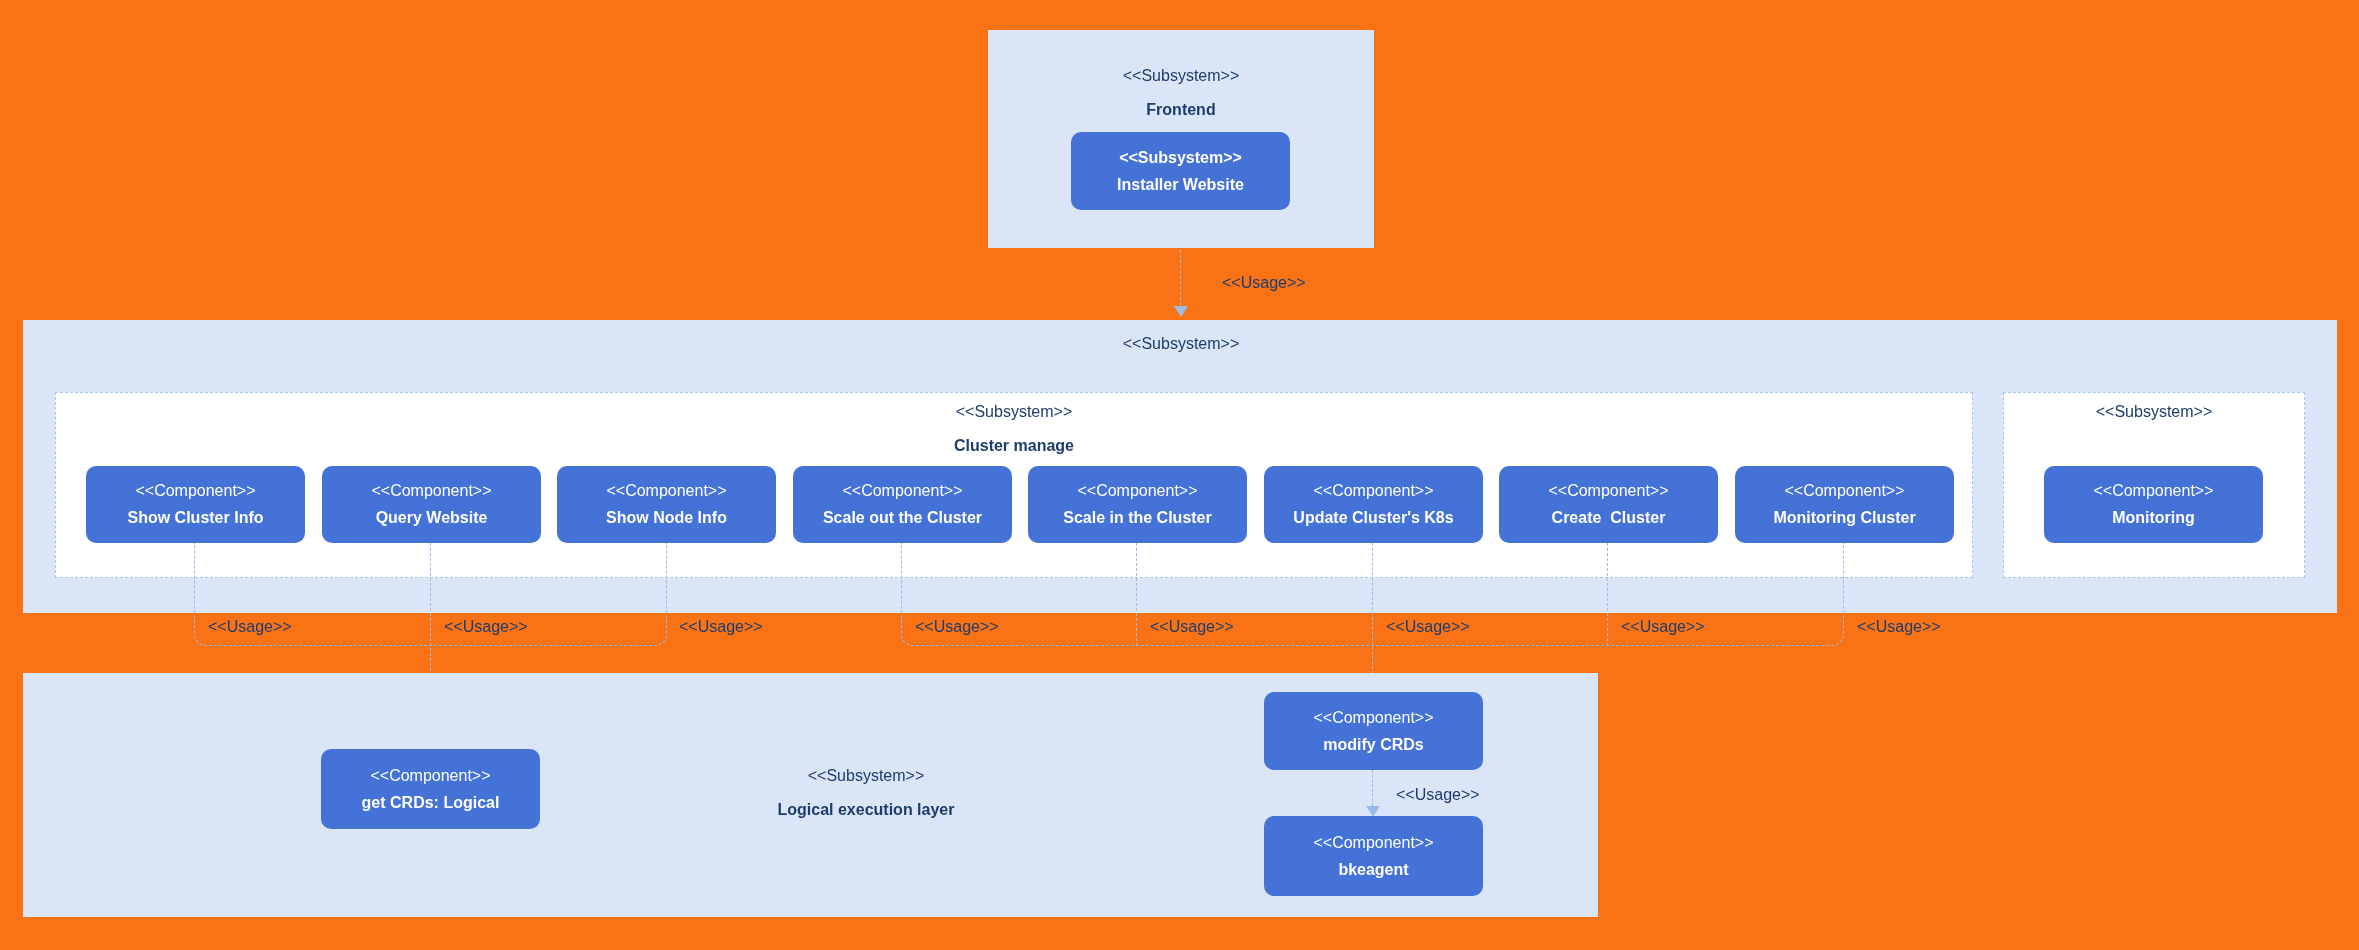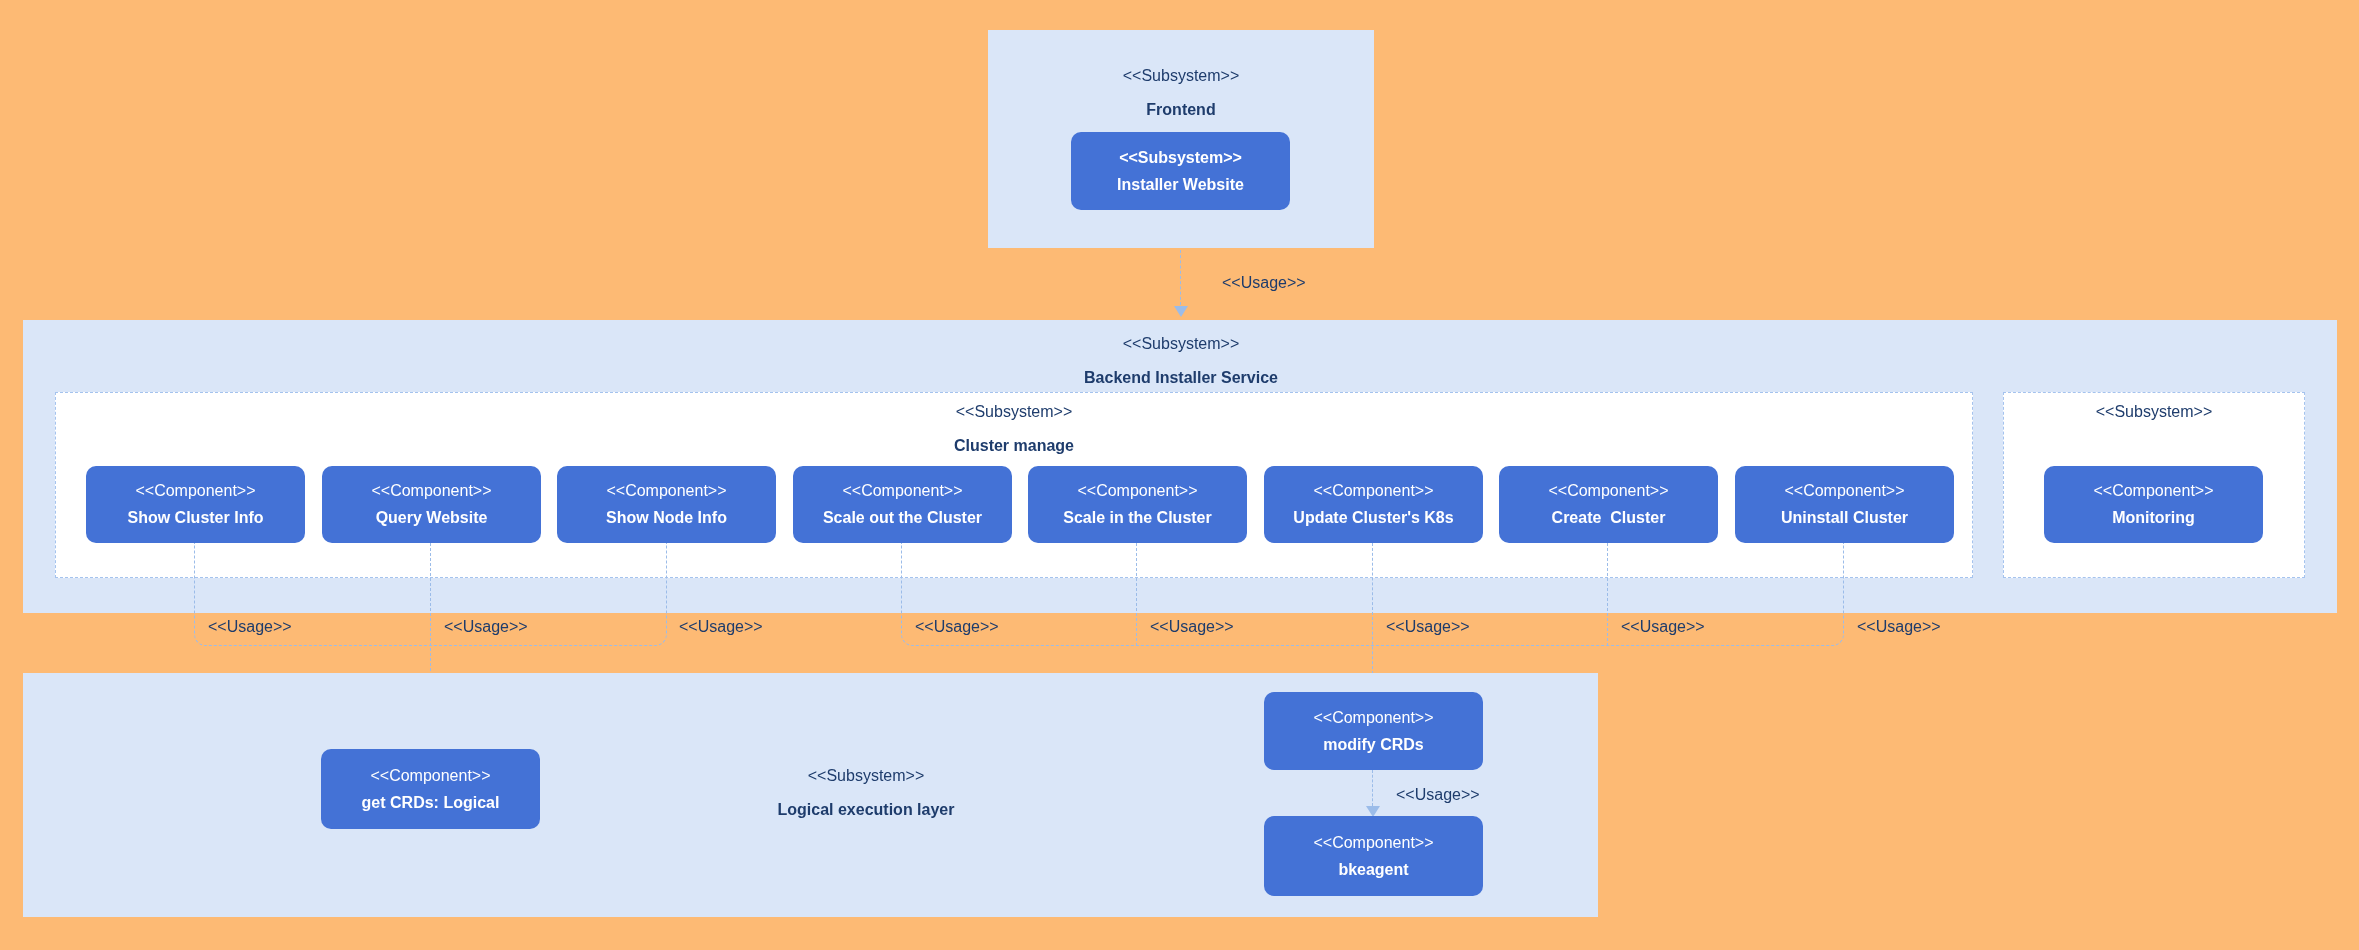--- a/index.html
+++ b/index.html
@@ -1,17 +1,17 @@
 <!DOCTYPE html>
 <html><head>
 <meta charset="utf-8">
 <style>
   html,body{margin:0;padding:0;background:#ffffff;}
   #canvas{
-    position:relative;width:2359px;height:950px;background:#fdba74;overflow:hidden;
+    position:relative;width:2359px;height:950px;background:#f97316;overflow:hidden;
     font-family:"Liberation Sans","DejaVu Sans",sans-serif;
     color:#1e3c6c;
   }
   .panel{position:absolute;background:#dae6f8;}
   .dashed-box{position:absolute;background:#ffffff;border:1.5px dashed #a5c3ee;box-sizing:border-box;}
   .sub-title{position:absolute;width:400px;text-align:center;line-height:28px;font-size:16px;color:#1e3c6c;}
   .sub-title .sname{font-weight:bold;white-space:pre;margin-top:6px;}
   .comp{
     position:absolute;width:219px;height:77px;background:#4472d6;border-radius:10px;
     display:flex;flex-direction:column;align-items:center;justify-content:center;gap:9px;
@@ -39,21 +39,20 @@
     <div class="cname">Installer Website</div>
   </div>
 
   <div class="vline" style="left:1180px;top:250px;height:55px;"></div>
   <div class="arrowhead" style="left:1174px;top:306px;"></div>
   <div class="usage" style="left:1222px;top:274px;">&lt;&lt;Usage&gt;&gt;</div>
 
   <div class="panel" style="left:23px;top:320px;width:2314px;height:293px;"></div>
   <div class="sub-title" style="left:981px;top:330px;">
     <div class="stereo">&lt;&lt;Subsystem&gt;&gt;</div>
-    <div class="sname">Backend Installer Service</div>
   </div>
 
   <div class="dashed-box" style="left:55px;top:392px;width:1918px;height:186px;"></div>
   <div class="sub-title" style="left:814px;top:398px;">
     <div class="stereo">&lt;&lt;Subsystem&gt;&gt;</div>
     <div class="sname">Cluster manage</div>
   </div>
 
   <div class="comp" style="left:86px;top:466px;">
     <div class="stereo">&lt;&lt;Component&gt;&gt;</div>
@@ -78,21 +77,21 @@
   <div class="comp" style="left:1264px;top:466px;">
     <div class="stereo">&lt;&lt;Component&gt;&gt;</div>
     <div class="cname">Update Cluster's K8s</div>
   </div>
   <div class="comp" style="left:1499px;top:466px;">
     <div class="stereo">&lt;&lt;Component&gt;&gt;</div>
     <div class="cname">Create  Cluster</div>
   </div>
   <div class="comp" style="left:1735px;top:466px;">
     <div class="stereo">&lt;&lt;Component&gt;&gt;</div>
-    <div class="cname">Uninstall Cluster</div>
+    <div class="cname">Monitoring Cluster</div>
   </div>
 
   <div class="dashed-box" style="left:2003px;top:392px;width:302px;height:186px;"></div>
   <div class="sub-title" style="left:1954px;top:398px;">
     <div class="stereo">&lt;&lt;Subsystem&gt;&gt;</div>
   </div>
   <div class="comp" style="left:2044px;top:466px;">
     <div class="stereo">&lt;&lt;Component&gt;&gt;</div>
     <div class="cname">Monitoring</div>
   </div>

